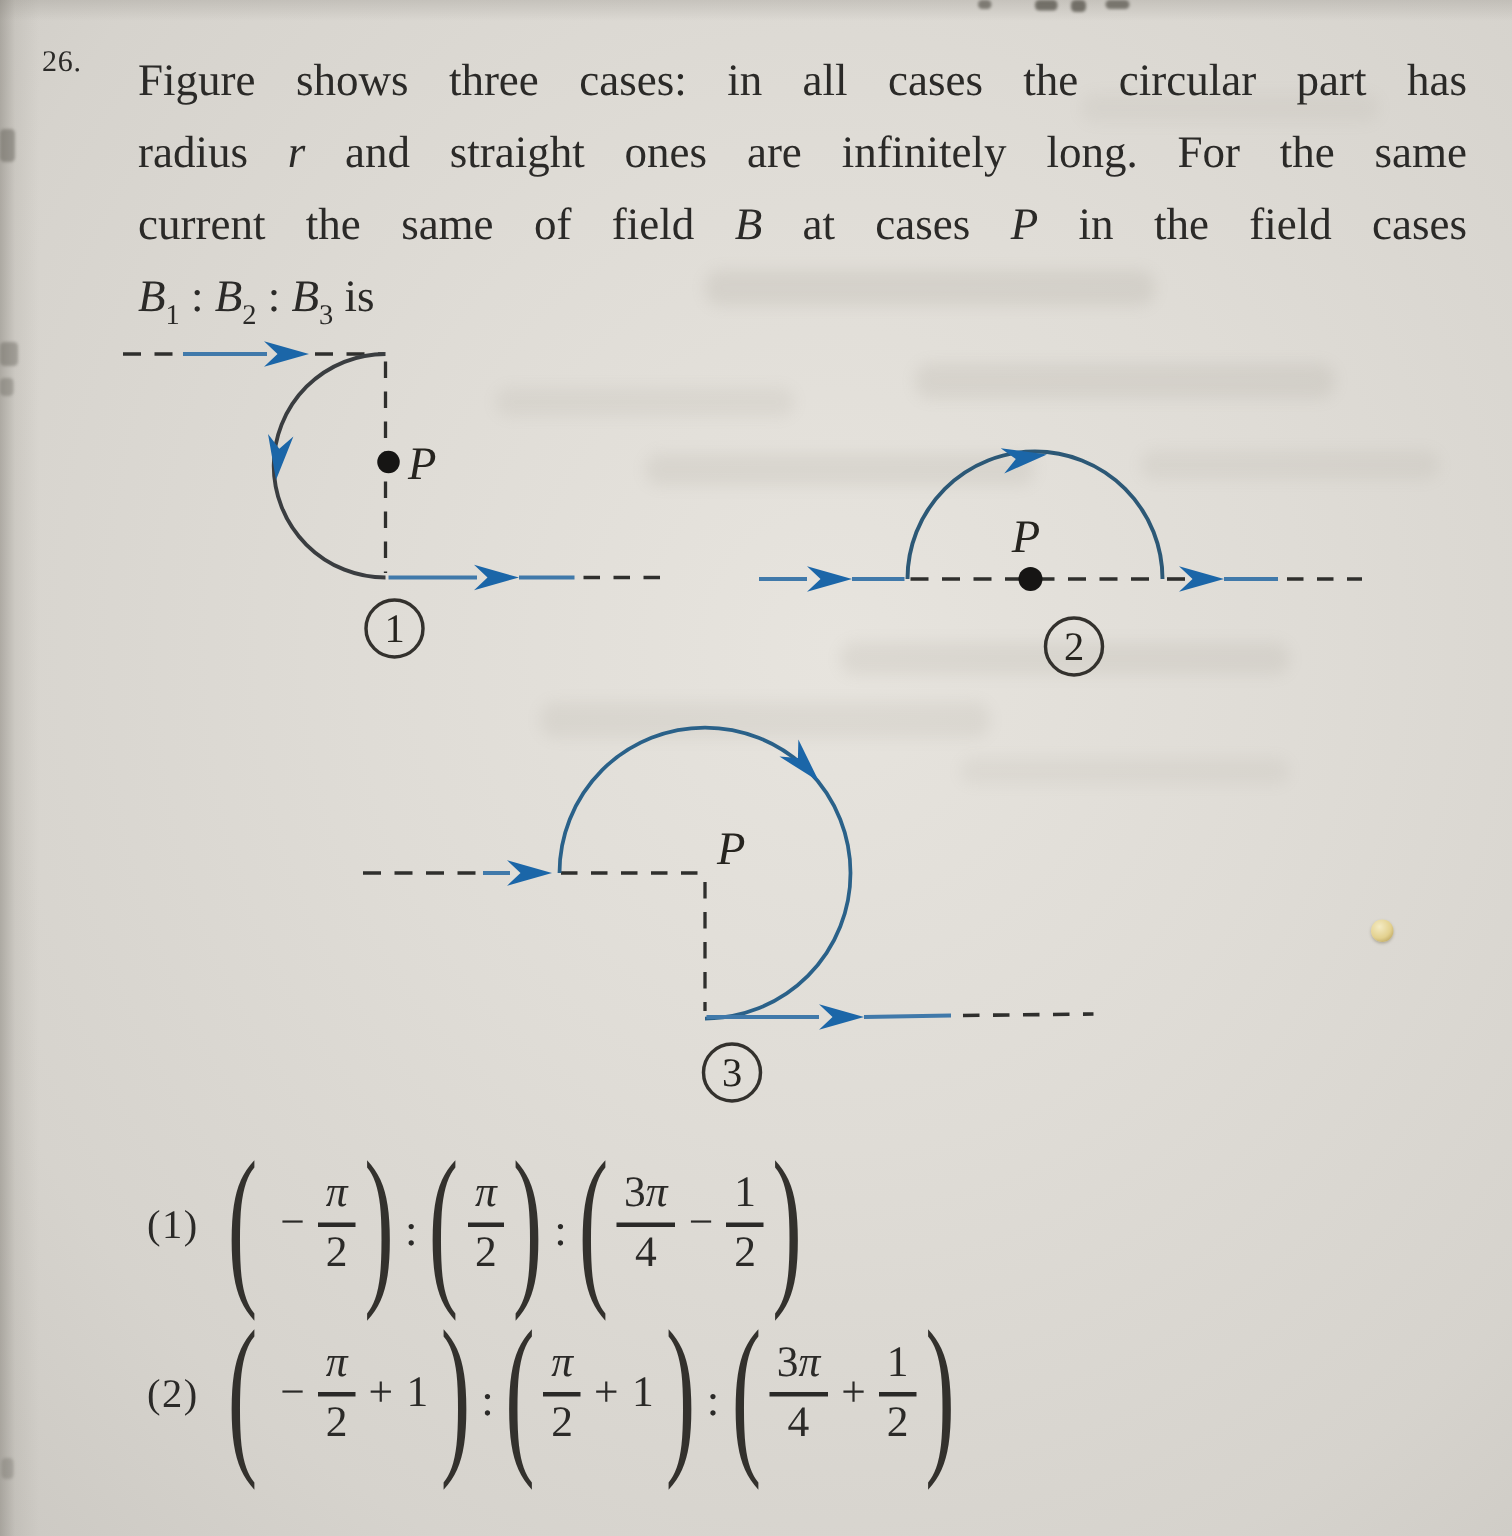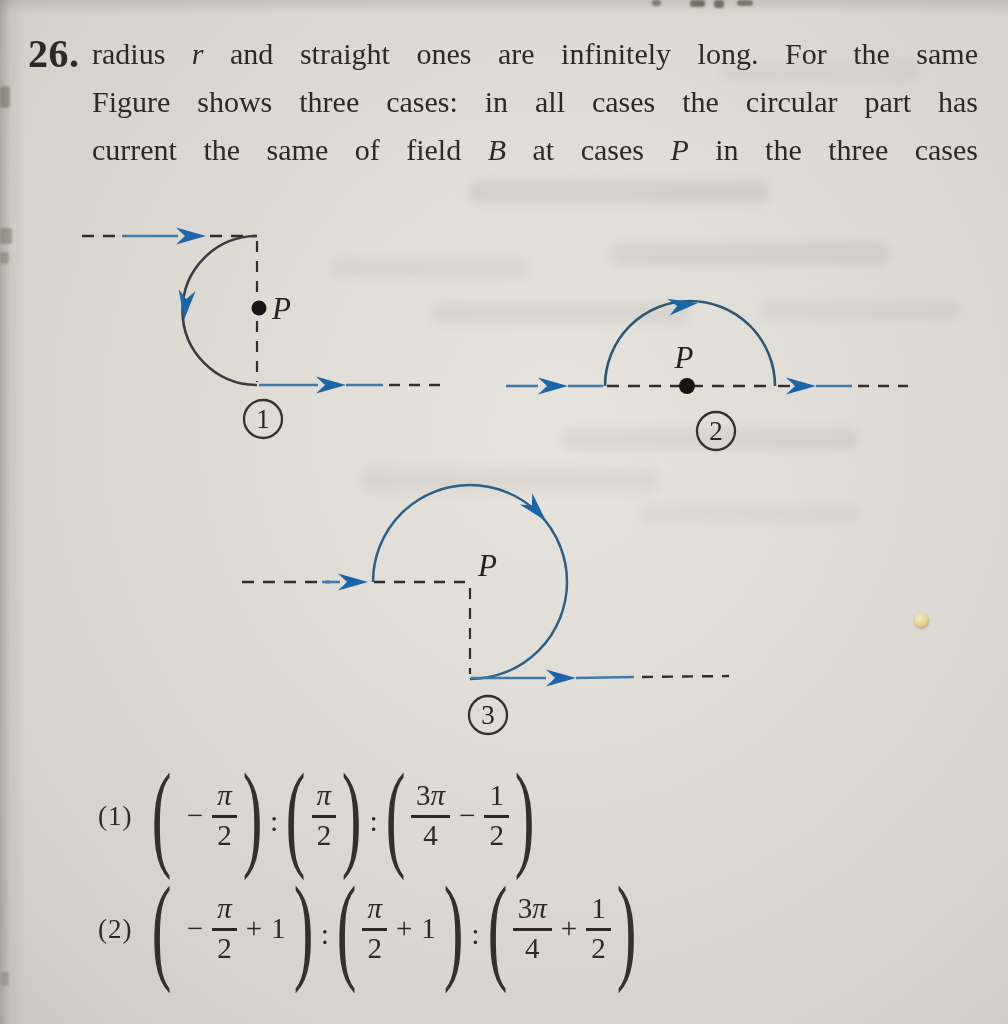--- a/index.html
+++ b/index.html
@@ -5,21 +5,21 @@
   html,body{margin:0;padding:0;background:#b8b5b0;}
   .page{
     position:relative;width:1008px;height:1024px;overflow:hidden;
     font-family:"Liberation Serif",serif;color:#2b2a28;
     background:
       linear-gradient(90deg, rgba(122,118,110,.45) 0px, rgba(150,146,138,.18) 10px, rgba(150,146,138,0) 26px),
       linear-gradient(180deg, rgba(120,116,108,.22) 0px, rgba(120,116,108,0) 14px),
       radial-gradient(ellipse at 55% 42%, #e7e4de 0%, #dfdcd6 40%, #d6d3cd 78%, #ccc9c3 100%);
   }
   
-  .qnum{position:absolute;left:28px;top:30px;font-size:40px;font-weight:700;letter-spacing:.5px;}
+  .qnum{position:absolute;left:28px;top:30px;font-size:20px;font-weight:400;letter-spacing:.5px;}
   .qtext{position:absolute;left:92px;top:30px;width:886px;font-size:30px;line-height:48px;}
   .qline{text-align:justify;text-align-last:justify;white-space:nowrap;}
   .qline.last{text-align:left;text-align-last:left;}
   .qtext i{font-style:italic;}
   .qtext sub{font-size:19px;vertical-align:-9px;line-height:0;}
   
   .fig{position:absolute;}
   .fig text{font-family:"Liberation Serif",serif;fill:#26241f;}
   .plabel{font-size:31px;font-style:italic;}
   .cnum{font-size:27px;}
@@ -64,23 +64,24 @@
 
   <div class="edge-mark" style="left:0;top:86px;width:10px;height:22px;opacity:.45"></div>
   <div class="edge-mark" style="left:0;top:228px;width:12px;height:16px;opacity:.40"></div>
   <div class="edge-mark" style="left:0;top:252px;width:9px;height:12px;opacity:.35"></div>
   <div class="edge-mark" style="left:1px;top:972px;width:8px;height:14px;opacity:.28"></div>
 
   <div class="speck"></div>
 
   <div class="qnum">26.</div>
   <div class="qtext">
+    <div class="qline">Figure shows three cases: in all cases the circular part has</div>
     <div class="qline"><span>radius </span><i>r</i><span> and straight ones are infinitely long. For the same</span></div>
-    <div class="qline">Figure shows three cases: in all cases the circular part has</div>
-    <div class="qline"><span>current the same of field </span><i>B</i><span> at cases </span><i>P</i><span> in the three cases</span></div>
+    <div class="qline"><span>current the same of field </span><i>B</i><span> at cases </span><i>P</i><span> in the field cases</span></div>
+    <div class="qline last"><i>B</i><sub>1</sub><span> : </span><i>B</i><sub>2</sub><span> : </span><i>B</i><sub>3</sub><span> is</span></div>
   </div>
 
   <svg class="fig" style="left:68px;top:222px" width="392" height="224" viewBox="68 222 392 224">
     <line x1="82" y1="236" x2="124" y2="236" stroke="#2f2f2d" stroke-width="2.4" stroke-dasharray="12 9"></line>
     <line x1="122" y1="236" x2="178" y2="236" stroke="#4079aa" stroke-width="2.6"></line>
     <path d="M0,0 L-30,-8.5 L-21,0 L-30,8.5 Z" transform="translate(206,236)" fill="#1b66a8"></path>
     <line x1="210" y1="236" x2="256" y2="236" stroke="#2f2f2d" stroke-width="2.4" stroke-dasharray="12 9"></line>
     <line x1="257" y1="241" x2="257" y2="382" stroke="#2f2f2d" stroke-width="2.2" stroke-dasharray="11 9"></line>
     <path d="M257,236 A74.5,74.5 0 0 0 257,385" fill="none" stroke="#3a3d40" stroke-width="2.6"></path>
     <path d="M0,0 L-30,-8.5 L-21,0 L-30,8.5 Z" transform="translate(184,320) rotate(96)" fill="#1b66a8"></path>

